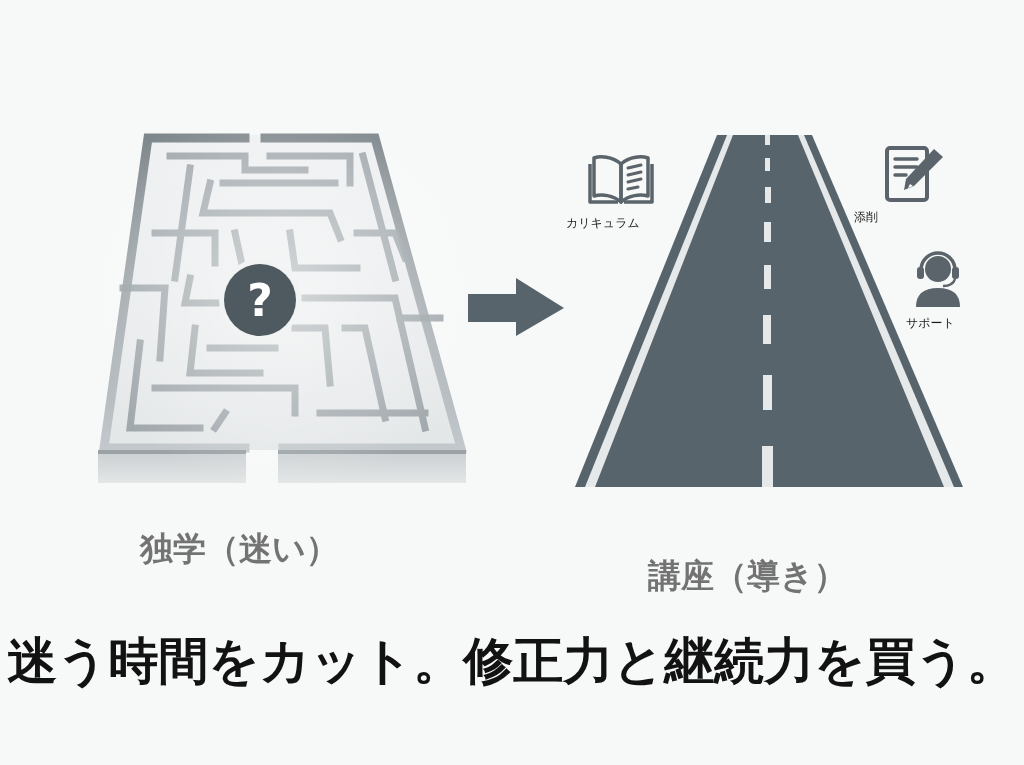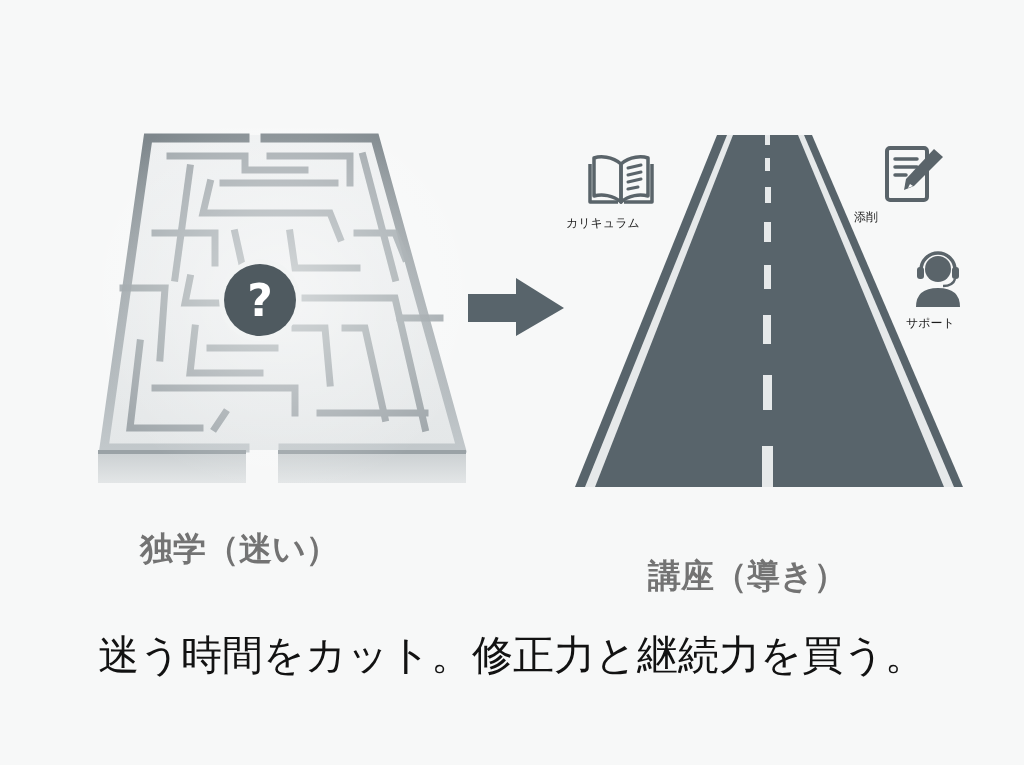--- a/index.html
+++ b/index.html
@@ -25,22 +25,22 @@
   #lbl-correction { left: 854px; top: 209px; }
   #lbl-support { left: 906px; top: 315px; text-align: right; }
   .caption {
     position: absolute; font-weight: bold; color: #737373;
     font-size: 33px; white-space: nowrap;
   }
   #caption-left { left: 140px; top: 527px; }
   #caption-right { left: 648px; top: 554px; }
   #tagline {
     position: absolute; left: 0; width: 1024px; top: 628px;
-    text-align: center; font-weight: normal; color: #121212;
-    font-size: 41px; letter-spacing: 0px; white-space: nowrap;
+    text-align: center; font-weight: bold; color: #121212;
+    font-size: 50px; letter-spacing: 0px; white-space: nowrap;
   }
 </style>
 </head>
 <body>
 
 <svg id="maze-svg" class="abs" viewBox="0 0 375 365">
   <defs>
     <linearGradient id="mazeFloor" x1="0" y1="0" x2="0" y2="1">
       <stop offset="0" stop-color="#eef0f1"></stop>
       <stop offset="1" stop-color="#e4e7e8"></stop>

